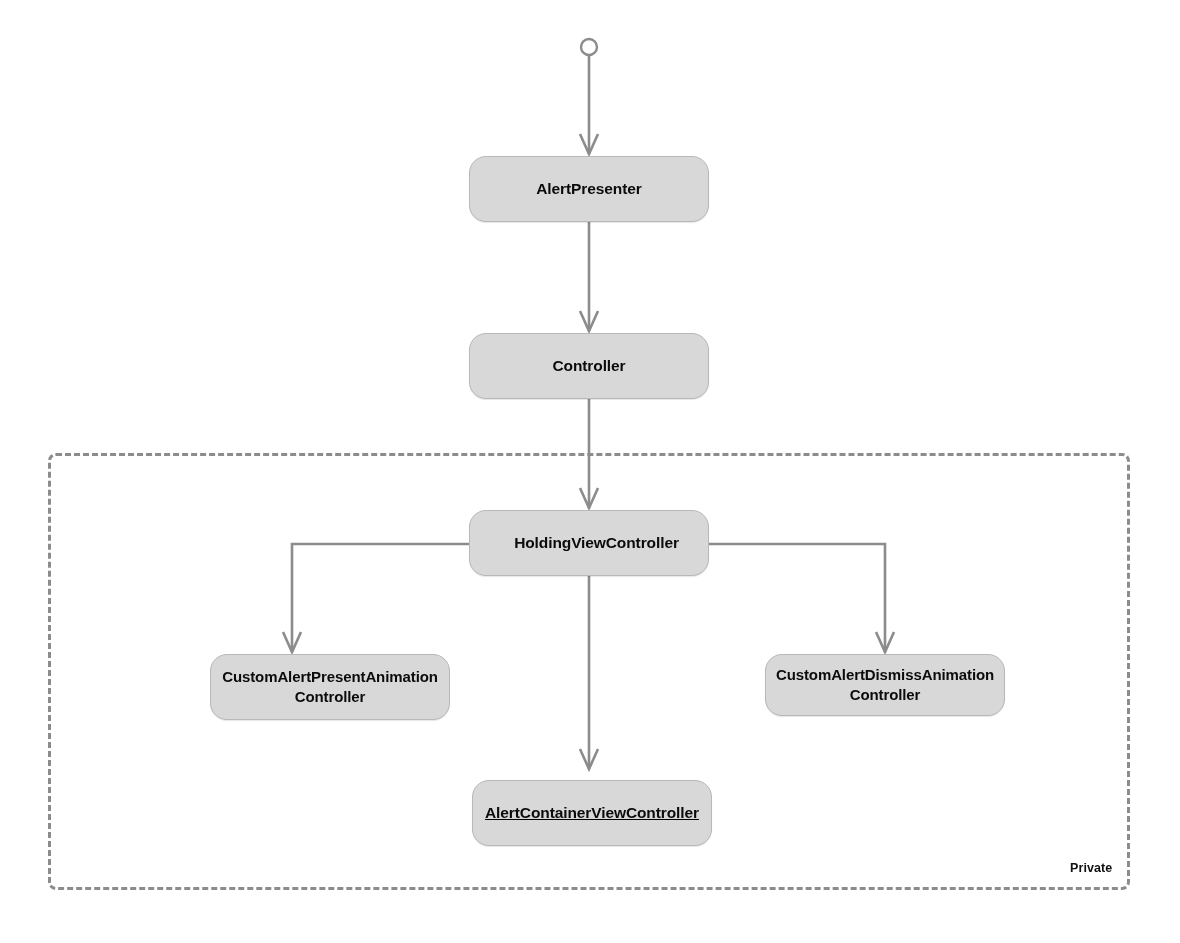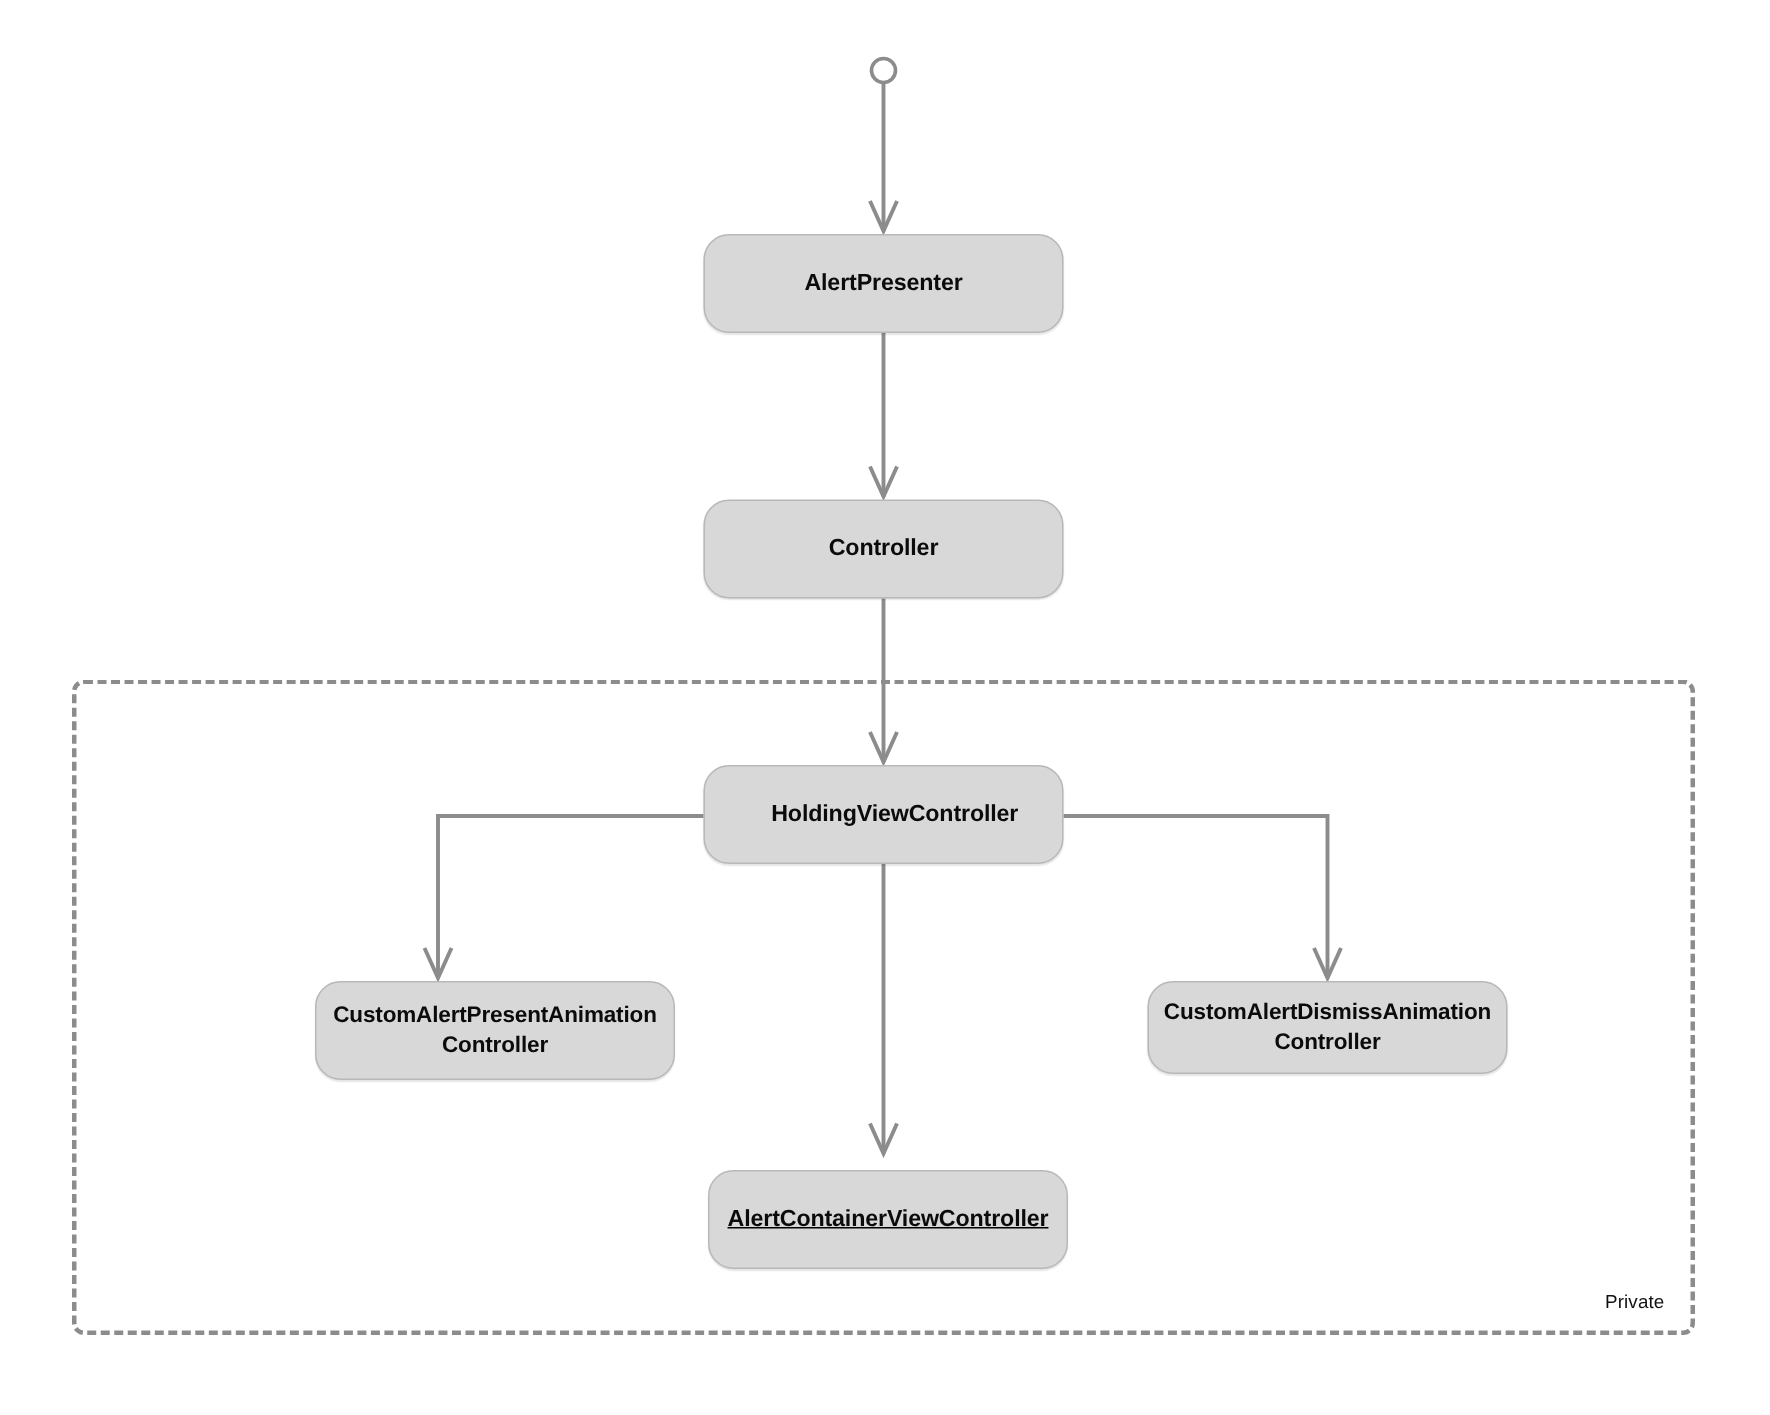--- a/index.html
+++ b/index.html
@@ -30,21 +30,21 @@
   .group-box {
     position: absolute;
     box-sizing: border-box;
     border: 3px dashed #8c8c8c;
     border-radius: 8px;
     background: transparent;
   }
   .group-label {
     position: absolute;
     font-size: 12.5px;
-    font-weight: normal;
+    font-weight: bold;
     color: #111111;
     letter-spacing: 0.1px;
     white-space: nowrap;
   }
   .node {
     position: absolute;
     box-sizing: border-box;
     background: #d8d8d8;
     border: 1px solid #b8b8b8;
     border-radius: 17px;

